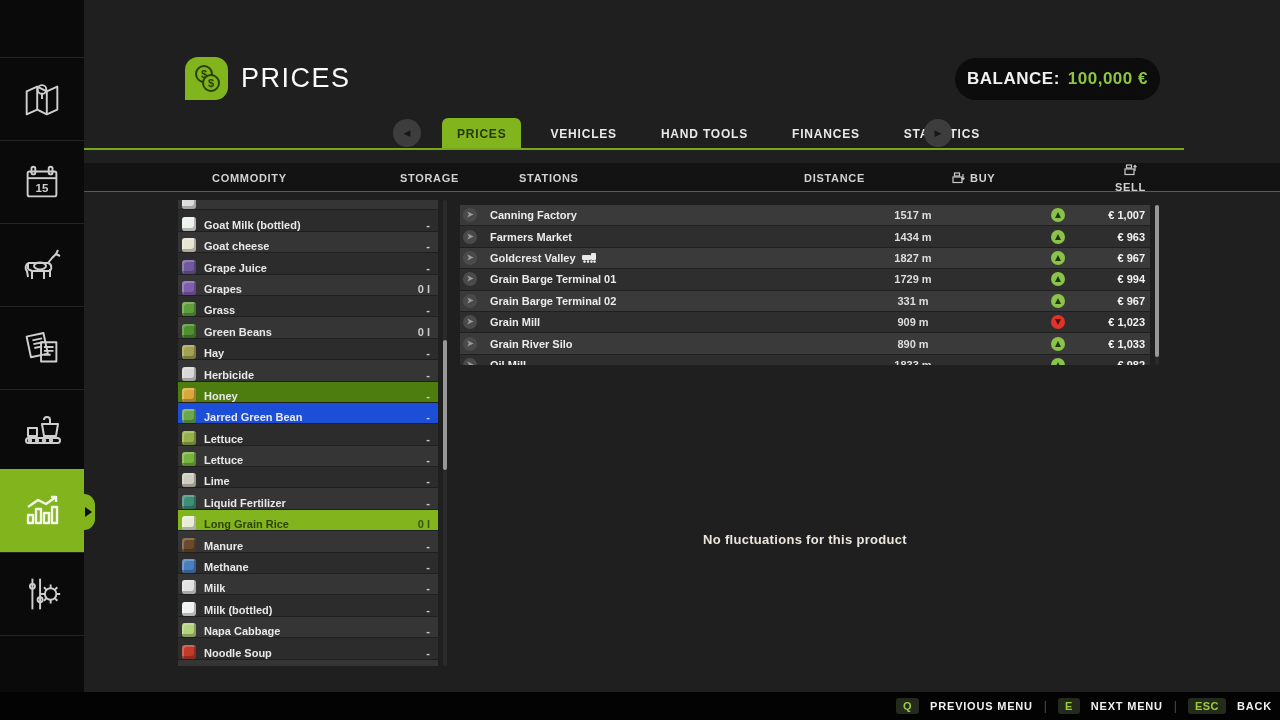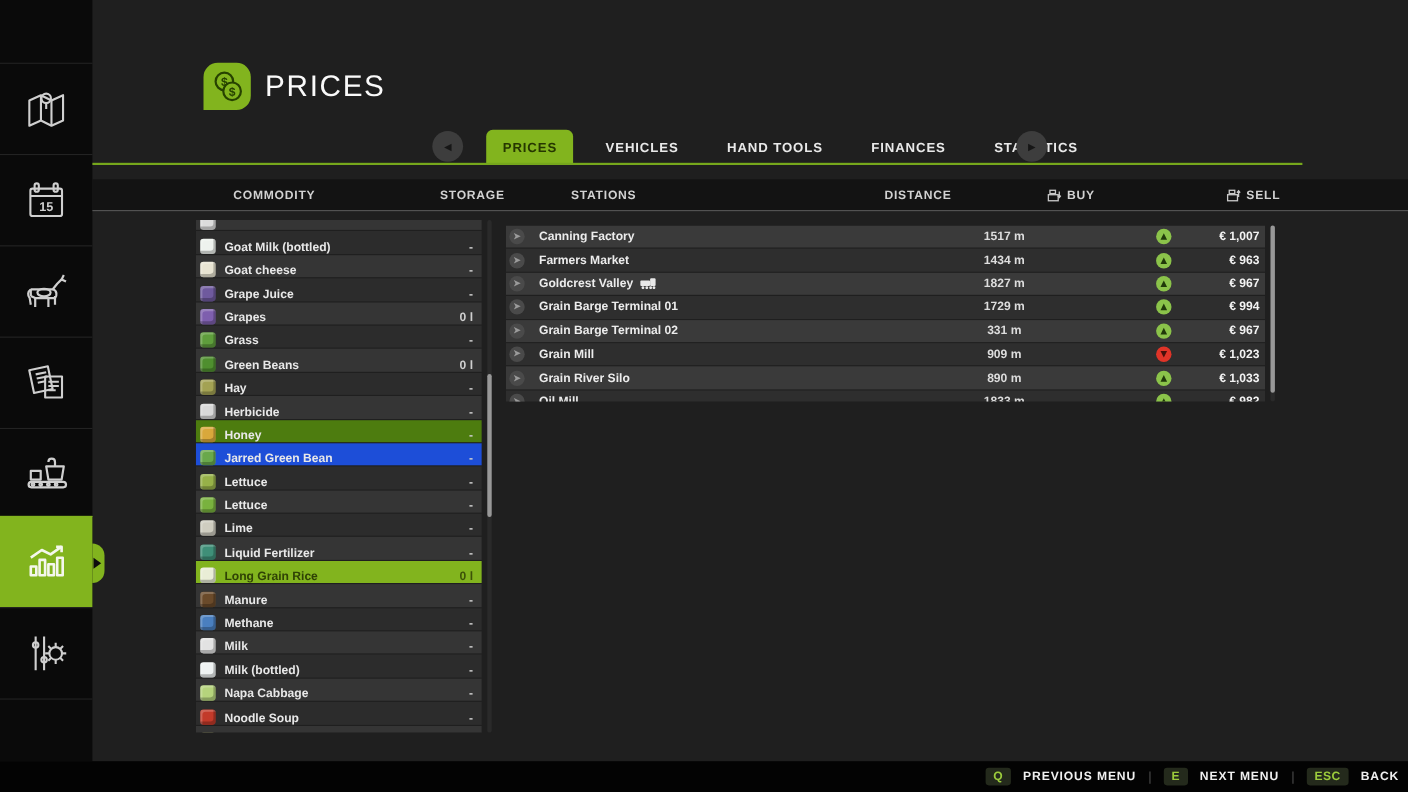--- a/index.html
+++ b/index.html
@@ -164,20 +164,24 @@
 
   <div class="app-icon">
     <svg width="34" height="34" viewBox="0 0 34 34">
       <circle cx="14" cy="12" r="8" fill="#82b41e" stroke="#274200" stroke-width="2"></circle>
       <text x="14" y="16" font-size="11" font-weight="bold" fill="#274200" text-anchor="middle" font-family="Liberation Sans, sans-serif">$</text>
       <circle cx="21" cy="21" r="8" fill="#82b41e" stroke="#274200" stroke-width="2"></circle>
       <text x="21" y="25" font-size="11" font-weight="bold" fill="#274200" text-anchor="middle" font-family="Liberation Sans, sans-serif">$</text>
     </svg>
   </div>
   <div class="page-title">PRICES</div>
+  <div class="balance">
+    <span class="lbl">BALANCE:</span>
+    <span class="val">100,000 €</span>
+  </div>
 
   <div class="tab-arrow" style="left:393px;">◀</div>
   <div class="tabs" id="tabs">
       <div class="tab active">PRICES</div>
       <div class="tab">VEHICLES</div>
       <div class="tab">HAND TOOLS</div>
       <div class="tab">FINANCES</div>
       <div class="tab">STATISTICS</div>
     </div>
   <div class="tab-arrow" style="left:924px;">▶</div>
@@ -191,21 +195,21 @@
     <div class="col" style="left:836px;">
       <span>
         <svg width="13" height="13" viewBox="0 0 13 13" fill="none" stroke="#c9c9c9" stroke-width="1.2">
           <rect x="1" y="6" width="9" height="5.5"></rect>
             <rect x="2.5" y="2" width="5" height="3"></rect>
           <path d="M11 3 v5 M9.5 6.8 L11 8.5 L12.5 6.8"></path>
         </svg>
       </span>
       <span>BUY</span>
     </div>
-    <div class="col" style="left:999px;">
+    <div class="col" style="left:999px;flex-direction:column;">
       <span>
         <svg width="13" height="13" viewBox="0 0 13 13" fill="none" stroke="#c9c9c9" stroke-width="1.2">
           <rect x="1" y="6" width="9" height="5.5"></rect>
             <rect x="2.5" y="2" width="5" height="3"></rect>
           <path d="M11 8 v-5 M9.5 4.2 L11 2.5 L12.5 4.2"></path>
         </svg>
       </span>
       <span>SELL</span>
     </div>
   </div>
@@ -432,20 +436,21 @@
             <span class="tri-up"></span>
           </span>
           <span class="s-price">€ 982</span>
         </div>
       </div>
   </div>
   <div class="vtrack" style="left:1155px;top:205px;height:160px;">
     <div class="vthumb" style="top:0;height:152px;"></div>
   </div>
 
+  <div class="empty-msg">No fluctuations for this product</div>
 
   <div class="bottombar" id="bottombar">
       <span class="keycap">Q</span>
       <span class="shortcut-label">PREVIOUS MENU</span>
       <span class="sep">|</span>
       <span class="keycap">E</span>
       <span class="shortcut-label">NEXT MENU</span>
       <span class="sep">|</span>
       <span class="keycap">ESC</span>
       <span class="shortcut-label">BACK</span>

